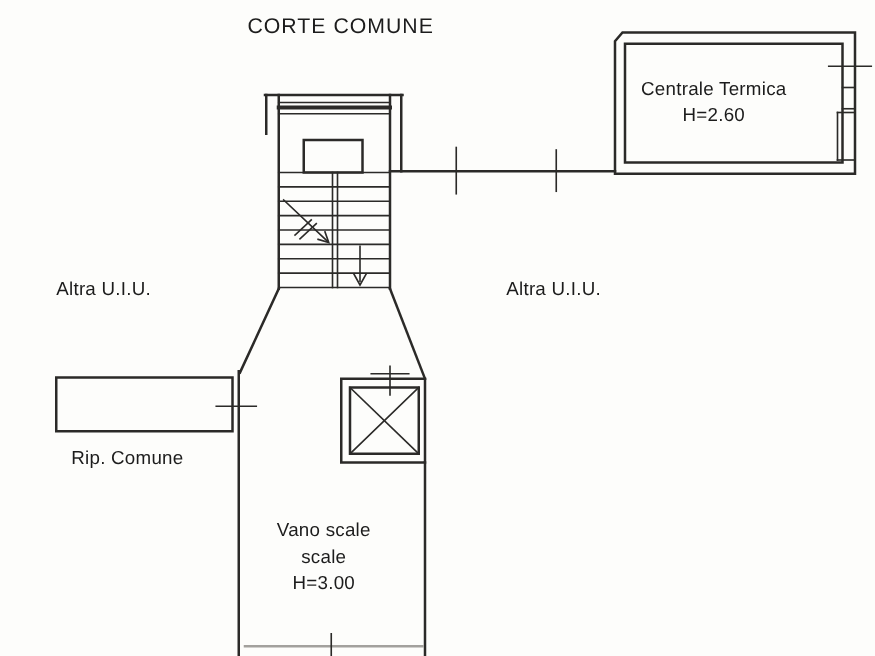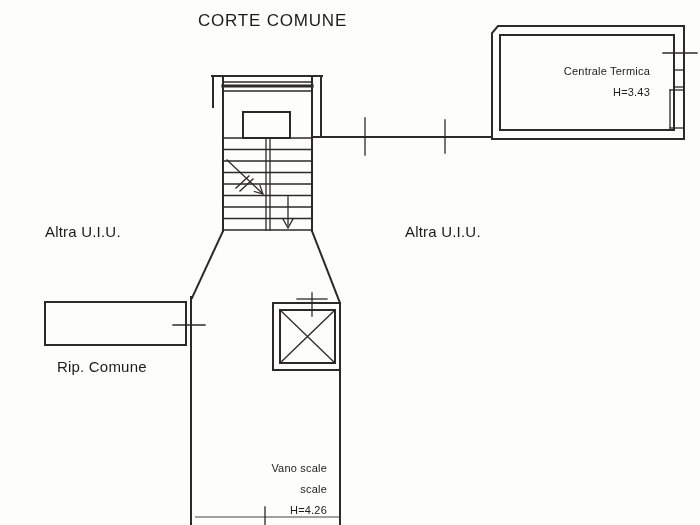--- a/index.html
+++ b/index.html
@@ -17,21 +17,21 @@
   svg.plan{position:absolute;left:0;top:0;}
   svg.plan line,svg.plan rect,svg.plan path,svg.plan polyline{
     fill:none;stroke:var(--line);stroke-width:2;stroke-linecap:square;
   }
   svg.plan .thin{stroke-width:1.3;}
   svg.plan .thick{stroke-width:3.2;}
   svg.plan .faint{stroke:var(--faint-line);stroke-width:2;}
   .lbl{position:absolute;white-space:nowrap;color:var(--text);}
   .lbl-caps{font-size:17px;letter-spacing:.8px;}
   .lbl-room{font-size:15px;letter-spacing:.2px;}
-  .lbl-block{position:absolute;text-align:right;font-size:11px;line-height:21px;letter-spacing:.2px;color:var(--text);}
+  .lbl-block{position:absolute;text-align:center;font-size:15px;line-height:21px;letter-spacing:.2px;color:var(--text);}
   .lbl-block div{white-space:nowrap;}
 </style>
 </head>
 <body>
 
 <div class="canvas">
 
   <svg class="plan" width="700" height="525" viewBox="0 0 700 525">
 
     <g>
@@ -109,28 +109,28 @@
       <line class="thin" x1="335" y1="310" x2="280" y2="363"></line>
       <line class="thin" x1="297" y1="299" x2="327" y2="299"></line>
       <line class="thin" x1="312" y1="293" x2="312" y2="316"></line>
     </g>
   </svg>
 
   <div class="lbl lbl-caps" style="left:198px;top:11px;">CORTE COMUNE</div>
 
   <div class="lbl-block" style="left:492px;top:61px;width:158px;">
     <div>Centrale Termica</div>
-    <div>H=3.43</div>
+    <div>H=2.60</div>
   </div>
 
   <div class="lbl lbl-room" style="left:45px;top:223px;">Altra U.I.U.</div>
 
   <div class="lbl lbl-room" style="left:405px;top:223px;">Altra U.I.U.</div>
 
   <div class="lbl lbl-room" style="left:57px;top:315px;margin-top:43px;">Rip. Comune</div>
 
-  <div class="lbl-block" style="left:191px;top:414px;width:136px;margin-top:44px;">
+  <div class="lbl-block" style="left:191px;top:414px;width:136px;">
     <div>Vano scale</div>
     <div>scale</div>
-    <div>H=4.26</div>
+    <div>H=3.00</div>
   </div>
 
 </div>
 
 </body></html>

